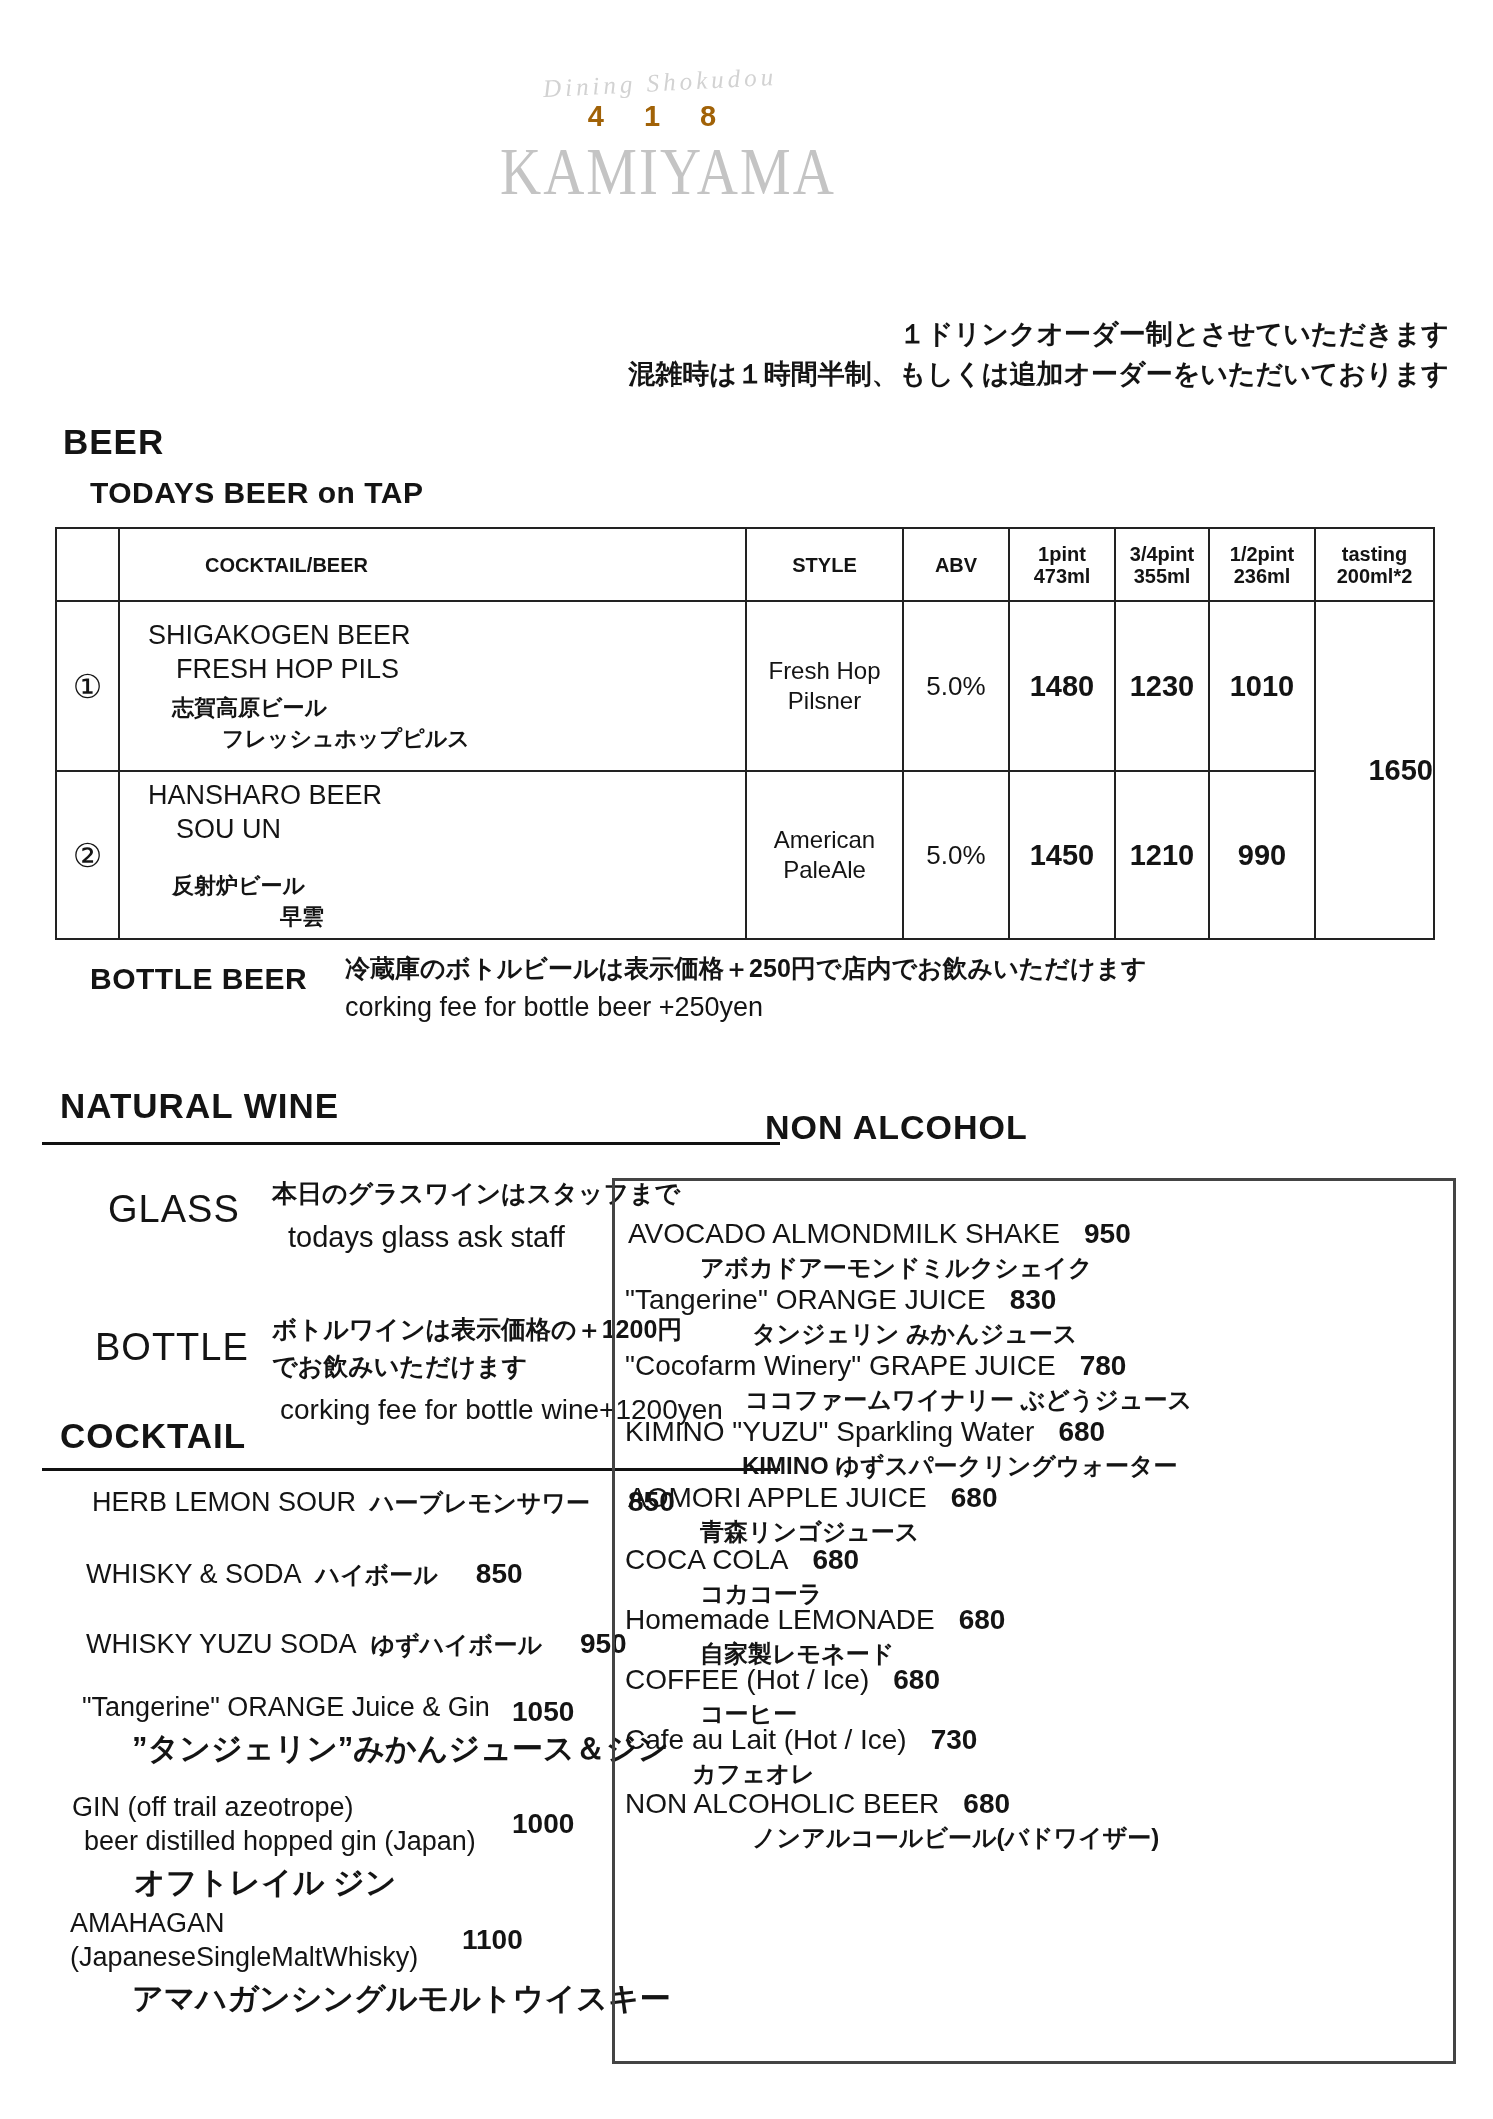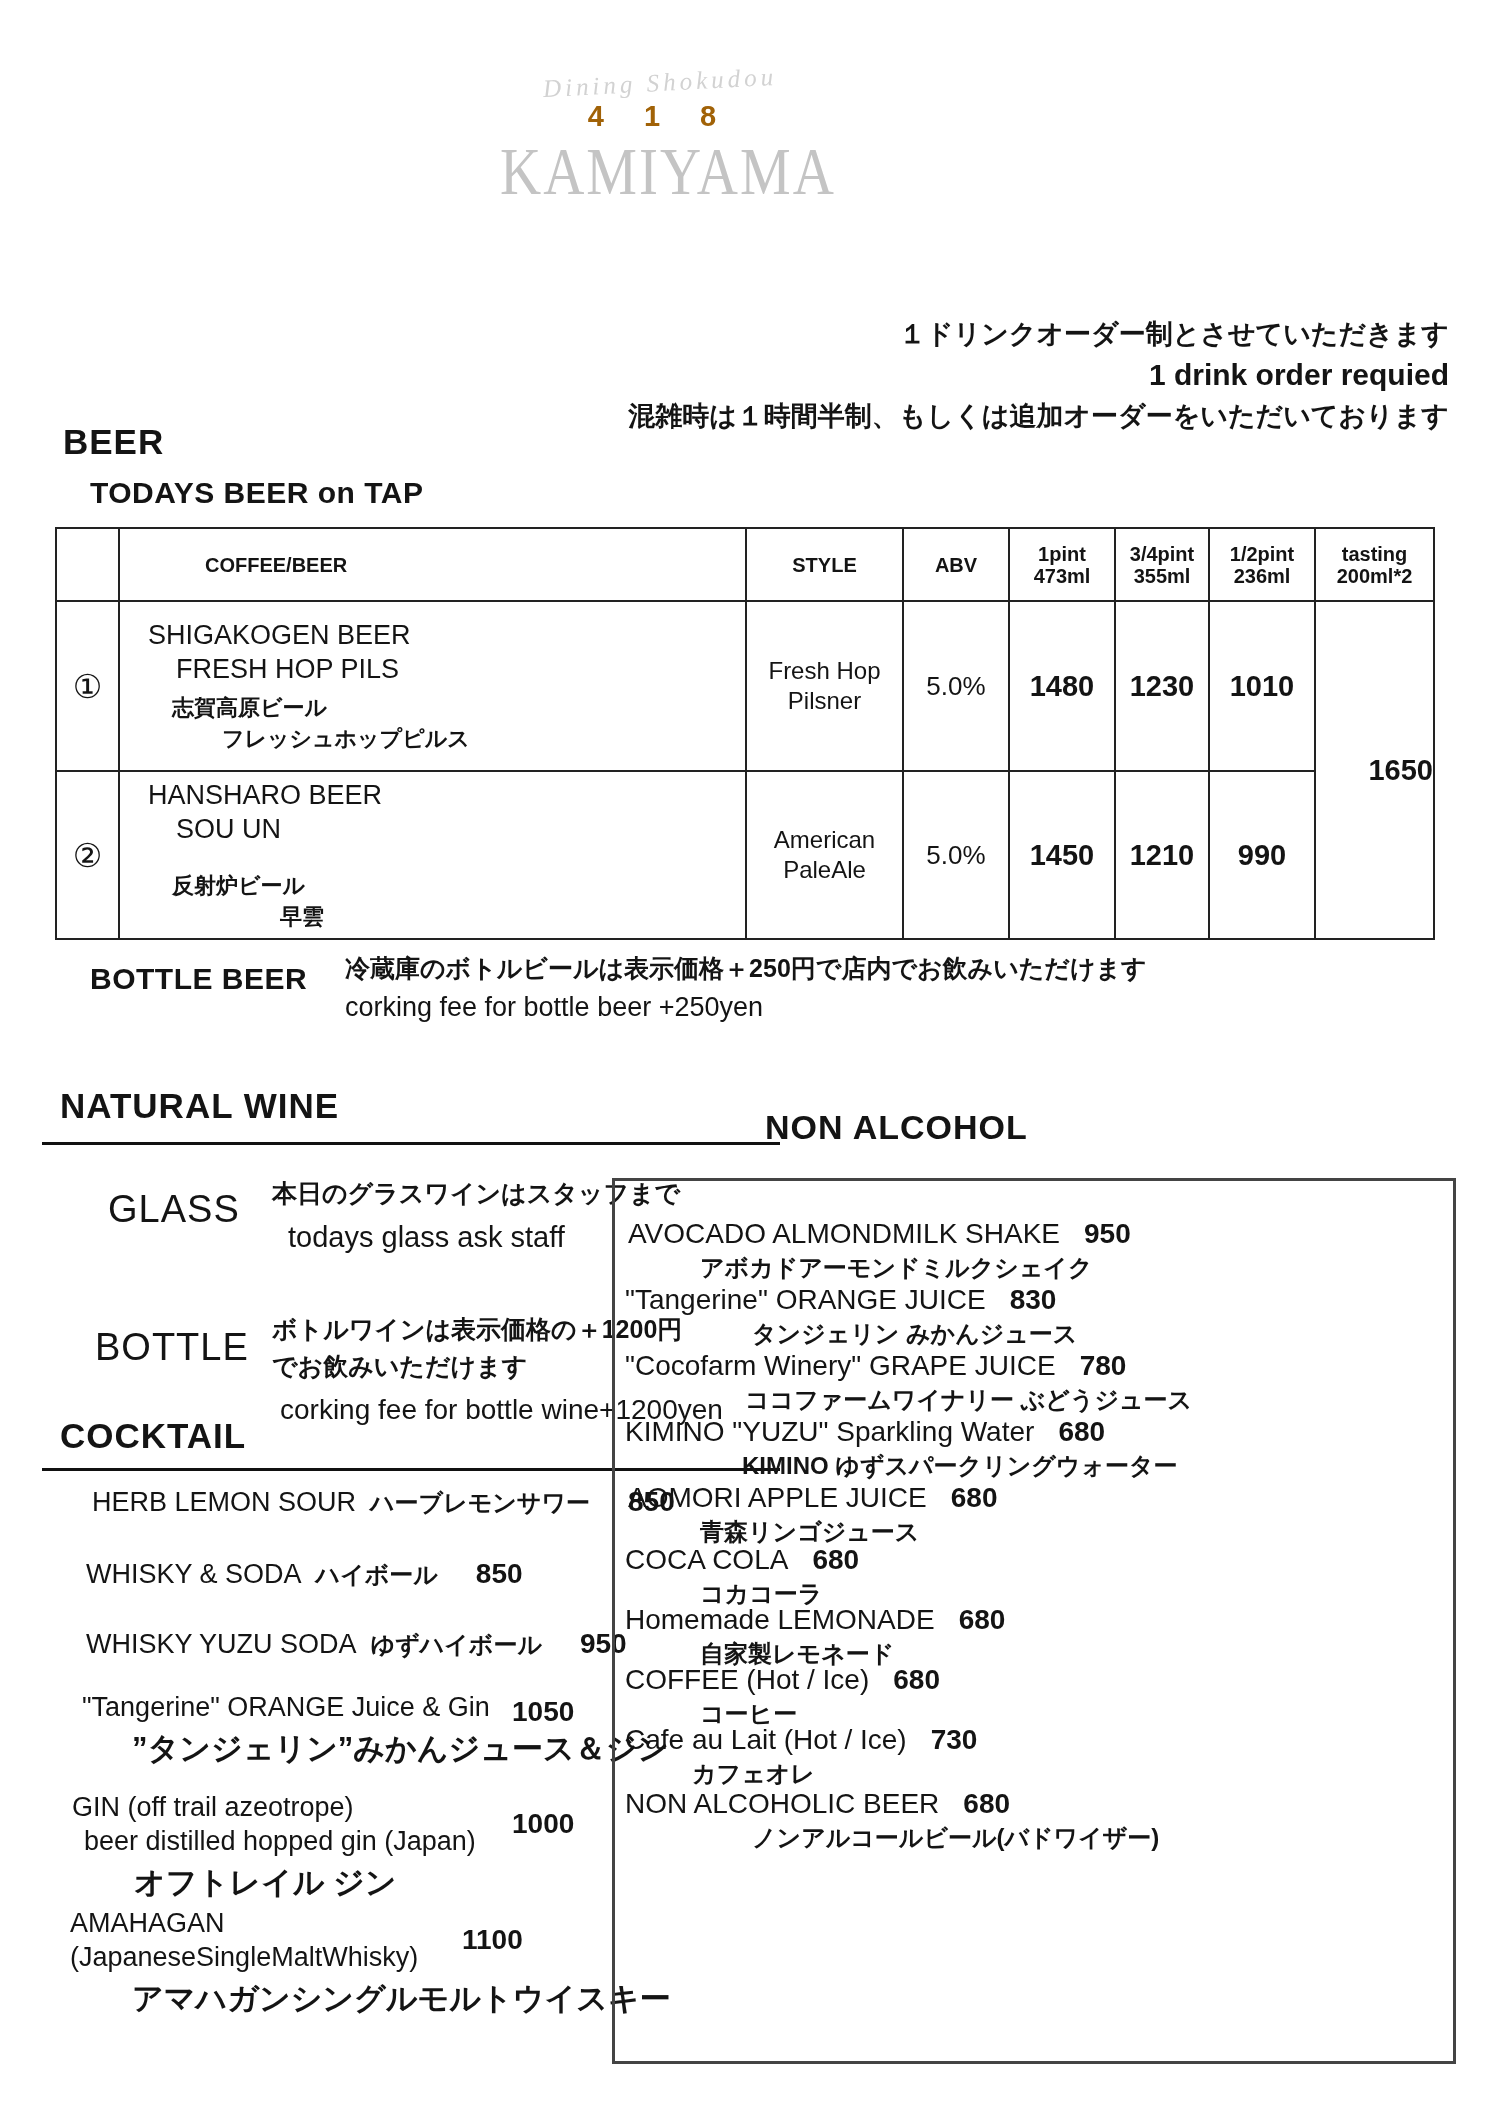--- a/index.html
+++ b/index.html
@@ -59,42 +59,41 @@
 <div class="page">
 
   <div class="logo">
     <div class="logo-script">Dining Shokudou</div>
     <div class="logo-number">4 1 8</div>
     <div class="logo-name">KAMIYAMA</div>
   </div>
 
   <div class="notice">
     <div class="notice-jp">１ドリンクオーダー制とさせていただきます</div>
-    <div class="notice-en">1 drink order requied</div>
     <div class="notice-jp">混雑時は１時間半制、もしくは追加オーダーをいただいております</div>
   </div>
 
   <div class="abs h-section" style="left:63px;top:422px">BEER</div>
   <div class="abs h-sub" style="left:90px;top:476px">TODAYS BEER on TAP</div>
 
   <table class="beer">
     <colgroup>
       <col style="width:63px">
         <col style="width:627px">
         <col style="width:157px">
         <col style="width:106px">
       <col style="width:106px">
         <col style="width:94px">
         <col style="width:106px">
         <col style="width:119px">
     </colgroup>
     <tbody>
         <tr style="height:73px">
       <th class="bt-h"></th>
-      <th class="bt-h brew">COFFEE/BEER</th>
+      <th class="bt-h brew">COCKTAIL/BEER</th>
       <th class="bt-h">STYLE</th>
       <th class="bt-h">ABV</th>
       <th class="bt-h">
         <div>1pint</div>
             <div>473ml</div>
       </th>
       <th class="bt-h">
         <div>3/4pint</div>
             <div>355ml</div>
       </th>

